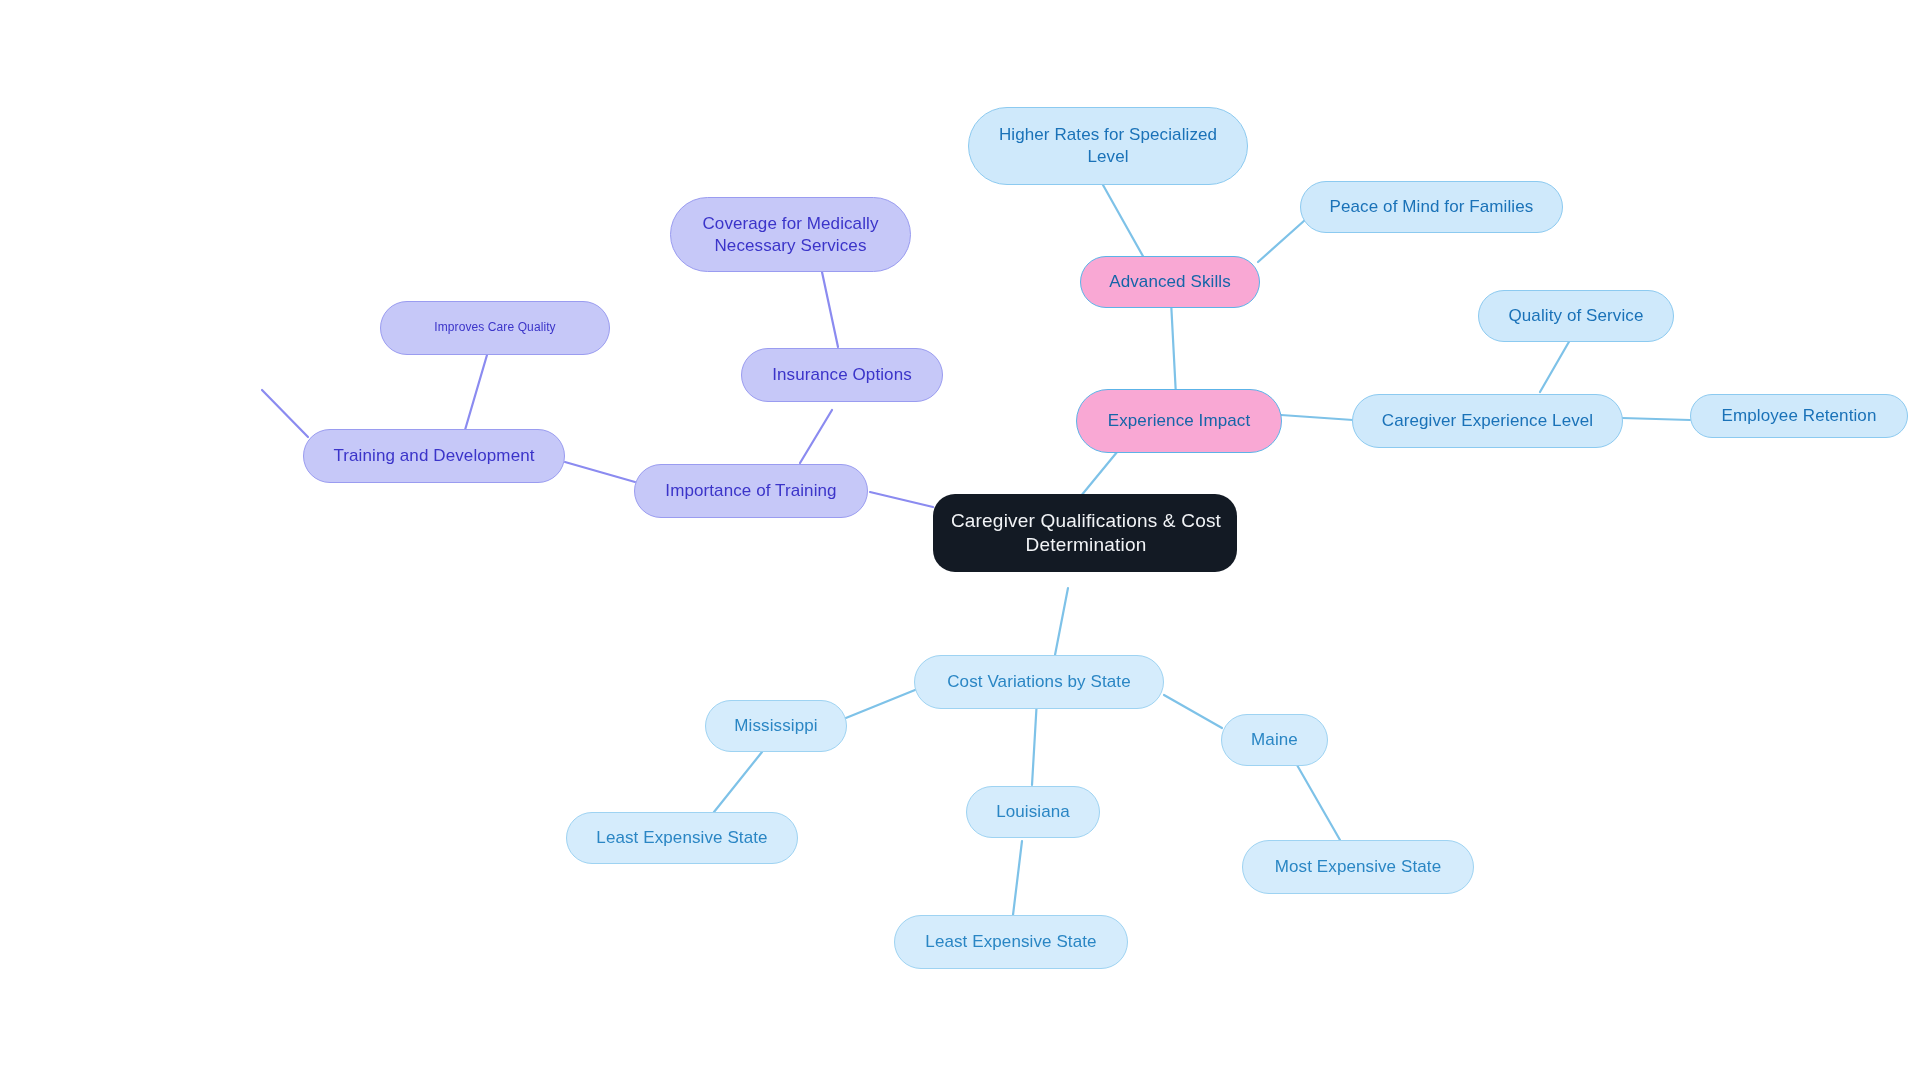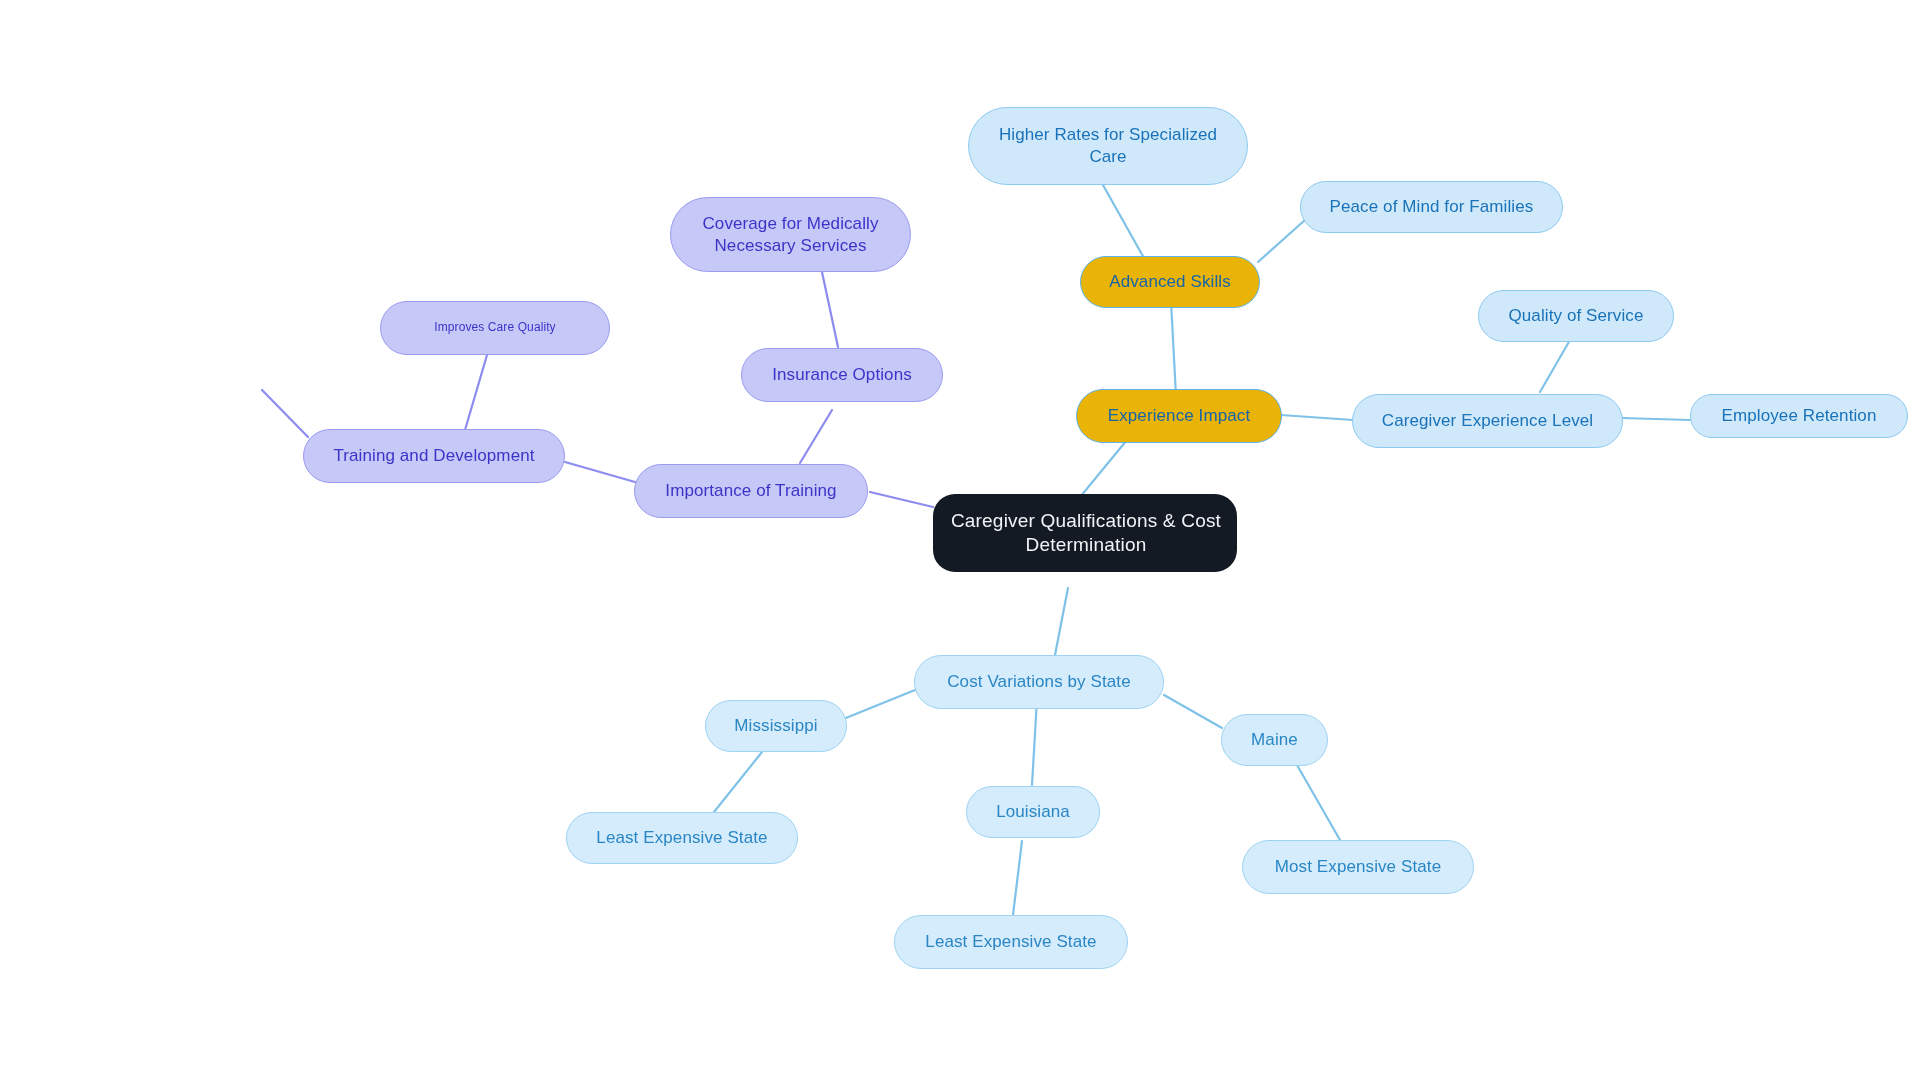--- a/index.html
+++ b/index.html
@@ -37,21 +37,21 @@
     white-space: pre-line;
     letter-spacing: 0.1px;
   }
   .node.root {
     border-radius: 22px;
     border-width: 0;
     font-size: 19px;
     letter-spacing: 0.2px;
   }
   .node.blue-mid {
-    background: #eab308;
+    background: #f9a8d4;
     border-color: #5cb3e8;
     color: #1565a8;
   }
   .node.blue-light {
     background: #cfe9fb;
     border-color: #8ccaf0;
     color: #1a72b8;
   }
   .node.blue-pale {
     background: #d5ecfc;
@@ -114,26 +114,26 @@
 
       <path d="M1164,695 L1222,728" stroke="#7ec2e8"></path>
 
       <path d="M1297,765 L1340,840" stroke="#7ec2e8"></path>
     </g>
   </svg>
 
   <div class="node dark root" style="left:933px; top:494px; width:304px; height:78px;padding-left:12px;">Caregiver Qualifications &amp; Cost
 Determination</div>
 
-  <div class="node blue-mid" style="left:1076px; top:389px; width:206px; height:54px; font-size:17px;text-align:center;">Experience Impact</div>
+  <div class="node blue-mid" style="left:1076px; top:389px; width:206px; height:64px; font-size:17px;text-align:center;">Experience Impact</div>
 
   <div class="node blue-mid" style="left:1080px; top:256px; width:180px; height:52px; font-size:17px;">Advanced Skills</div>
 
   <div class="node blue-light" style="left:968px; top:107px; width:280px; height:78px; font-size:17px;">Higher Rates for Specialized
-Care</div>
+Level</div>
 
   <div class="node blue-light" style="left:1300px; top:181px; width:263px; height:52px; font-size:17px;">Peace of Mind for Families</div>
 
   <div class="node blue-light" style="left:1352px; top:394px; width:271px; height:54px; font-size:17px;">Caregiver Experience Level</div>
 
   <div class="node blue-light" style="left:1478px; top:290px; width:196px; height:52px; font-size:17px;">Quality of Service</div>
 
   <div class="node blue-light" style="left:1690px; top:394px; width:218px; height:44px; font-size:17px;">Employee Retention</div>
 
   <div class="node purple" style="left:634px; top:464px; width:234px; height:54px; font-size:17px;">Importance of Training</div>

